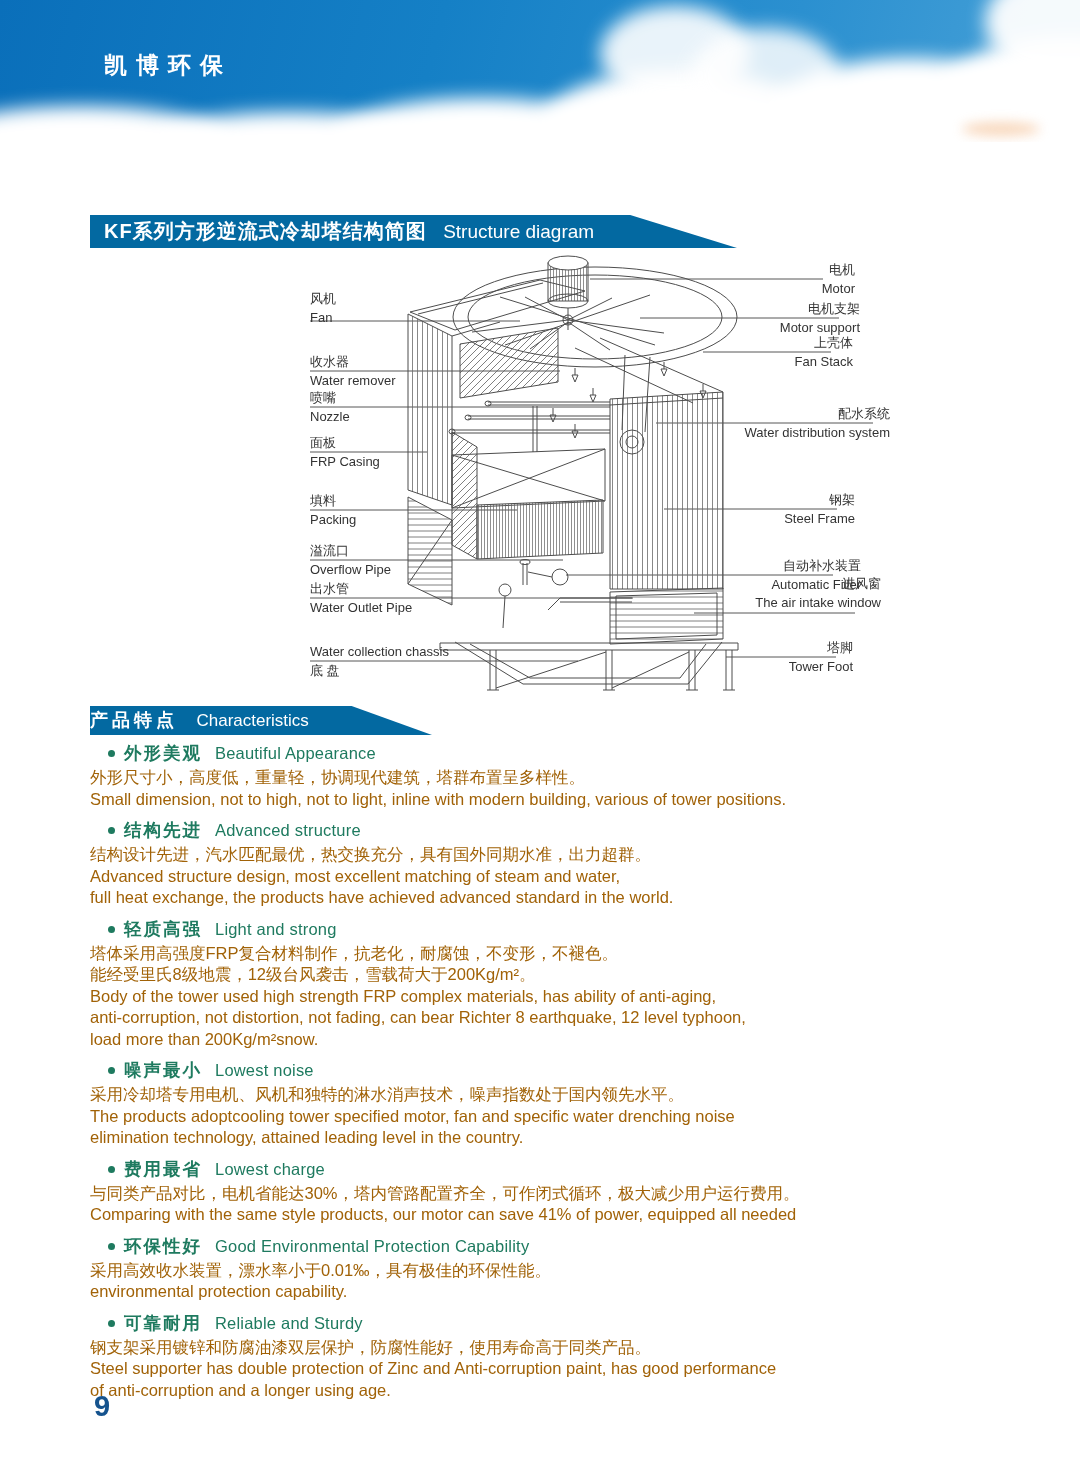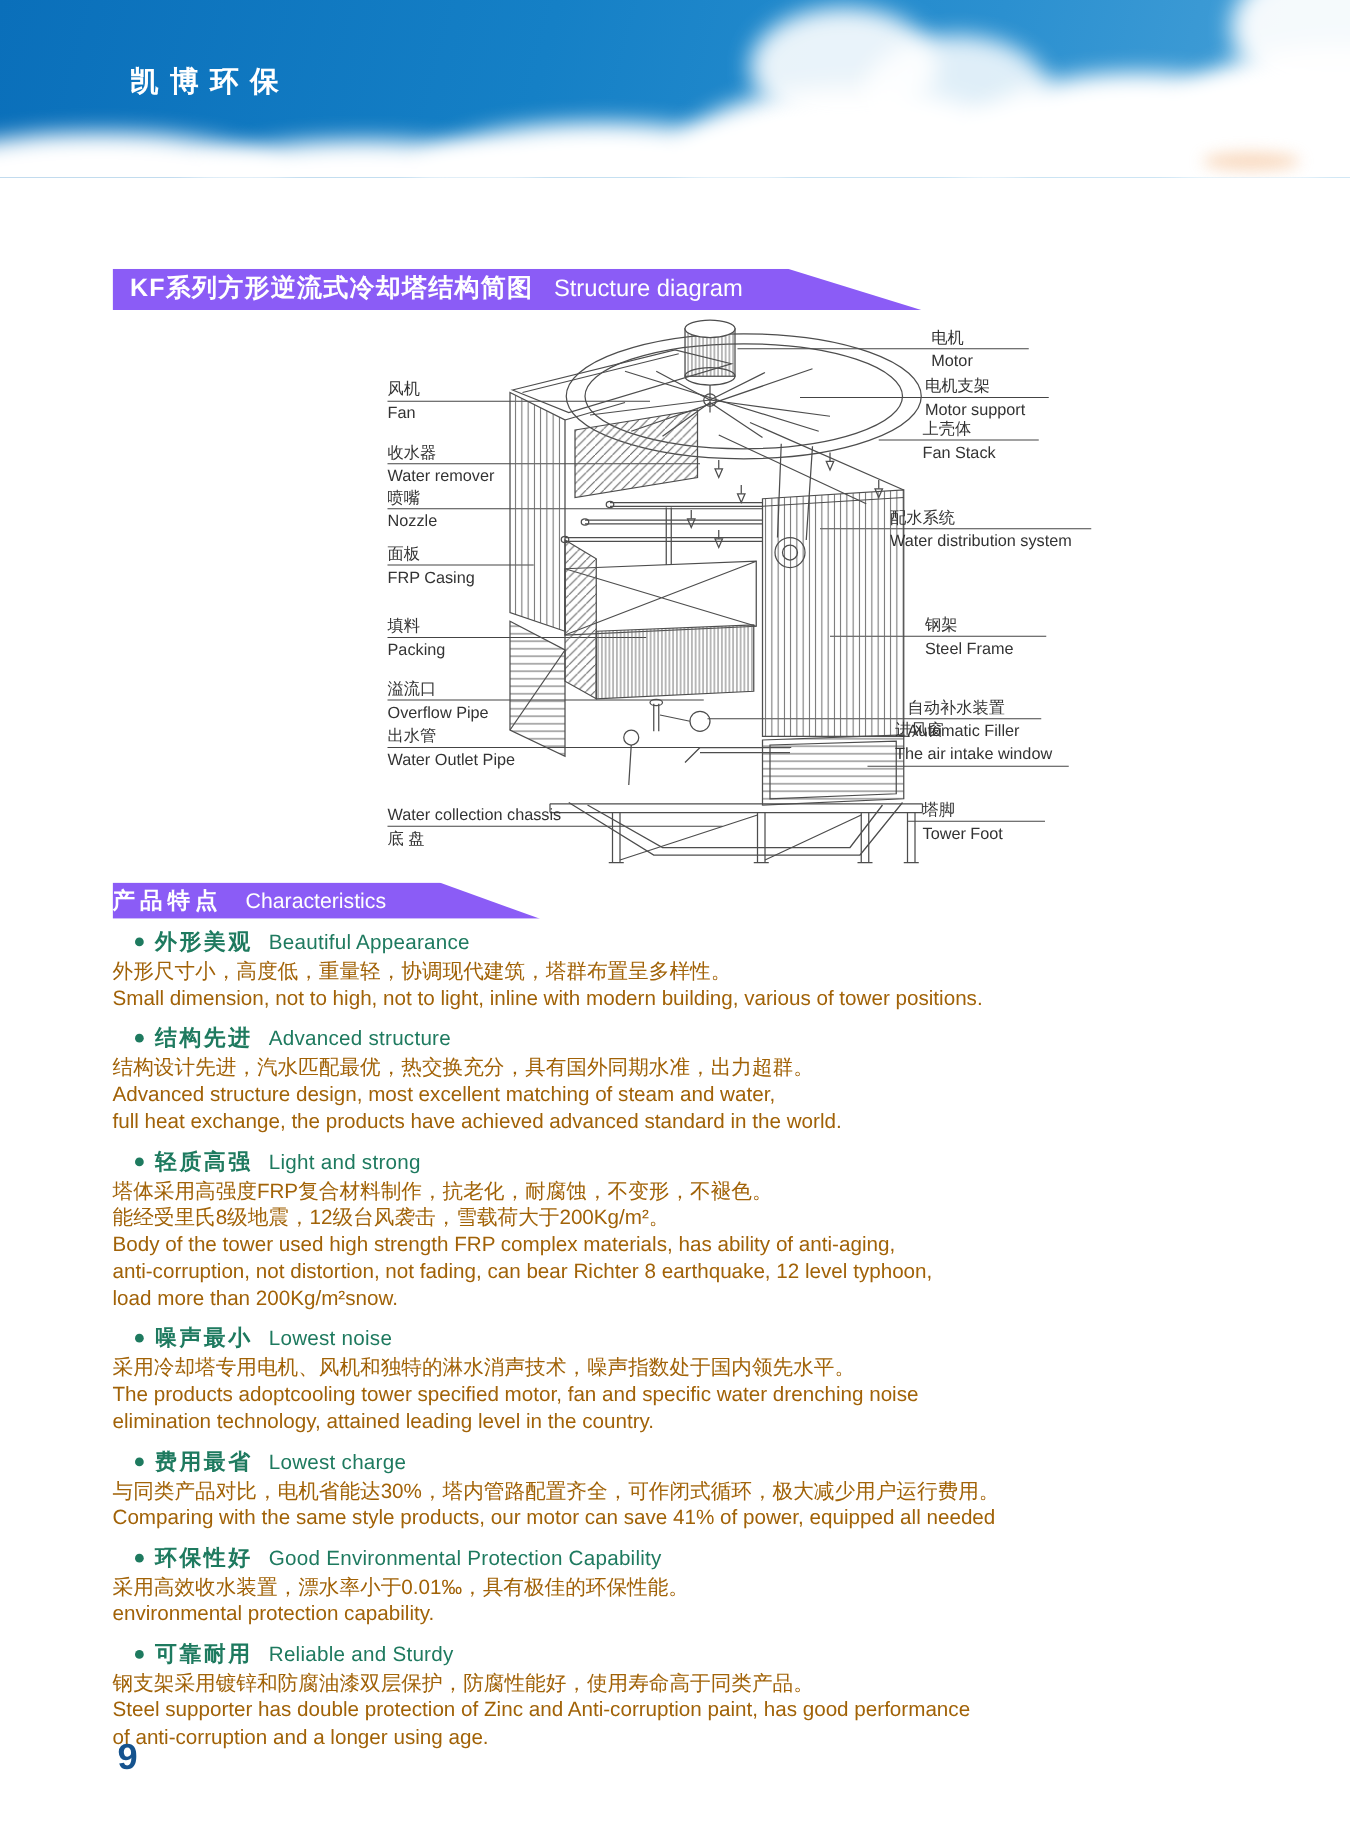--- a/index.html
+++ b/index.html
@@ -8,34 +8,34 @@
     font-family:"Liberation Sans","DejaVu Sans",sans-serif;
   }
   
   .sky{position:absolute;left:0;top:0;width:1080px;height:142px;overflow:hidden;
     background:linear-gradient(105deg,#0a6fba 0%,#1580c6 40%,#2b90d0 72%,#49a2d8 100%);}
   .cloud{position:absolute;background:#fff;border-radius:50%;filter:blur(9px)}
   .smudge{position:absolute;background:#f5c49b;border-radius:50%;filter:blur(6px);opacity:.65}
   .brand{position:absolute;left:104px;top:50px;color:#fff;font-size:23px;font-weight:bold;
     letter-spacing:9px;white-space:nowrap}
   
-  .banner{position:absolute;background:#8b5cf6;color:#fff;box-sizing:border-box;white-space:nowrap}
+  .banner{position:absolute;background:#0369a1;color:#fff;box-sizing:border-box;white-space:nowrap}
   .banner1{left:90px;top:215px;width:647px;height:33px;line-height:33px;padding-left:14px;
     clip-path:polygon(0 0,83.5% 0,100% 100%,0 100%)}
   .banner1 .zh{font-size:20px;font-weight:bold;letter-spacing:1px}
   .banner1 .en{font-size:19px;margin-left:12px}
   .banner2{left:90px;top:706px;width:342px;height:29px;line-height:29px;
     clip-path:polygon(0 0,76.5% 0,100% 100%,0 100%)}
   .banner2 .zh{font-size:18px;font-weight:bold;letter-spacing:4px}
   .banner2 .en{font-size:17px;margin-left:14px}
   
   svg.diagram{position:absolute;left:0;top:0;width:1080px;height:750px}
   .dlabel{position:absolute;font-size:13px;color:#333;line-height:15px;white-space:nowrap}
   .dlabel .l2{margin-top:4px}
-  .dlabel.right{text-align:left}
+  .dlabel.right{text-align:right}
   
   .features{position:absolute;left:90px;top:741px;width:930px}
   .feature .head{margin:8px 0 2px 18px;color:#1e7a5f;white-space:nowrap}
   .feature:first-child .head{margin-top:0}
   .head .zh{font-size:17.5px;font-weight:bold;letter-spacing:2px}
   .head .en{font-size:16.5px;margin-left:13px;letter-spacing:.2px}
   .dot{display:inline-block;width:7px;height:7px;border-radius:50%;background:#1e7a5f;
     margin-right:9px;vertical-align:2px}
   .fline{font-size:16.5px;color:#a16207;line-height:21.5px;white-space:nowrap}
   
@@ -168,21 +168,21 @@
     <circle cx="560" cy="577" r="8"></circle>
     <path d="M552 577 L528 572 M523 563 V585 M527 563 V585"></path>
     <ellipse cx="525" cy="562" rx="5" ry="2.5"></ellipse>
     <circle cx="505" cy="590" r="6"></circle>
     <path d="M505 596 L503 628"></path>
 
     <path d="M560 598 H632 M560 602 H632 M560 598 L548 610"></path>
   </g>
 </svg>
 
-<div class="dlabel" style="left:310px;top:303px">
+<div class="dlabel" style="left:310px;top:291px">
   <div class="l1">风机</div>
   <div class="l2">Fan</div>
 </div>
 <div class="dlabel" style="left:310px;top:354px">
   <div class="l1">收水器</div>
   <div class="l2">Water remover</div>
 </div>
 <div class="dlabel" style="left:310px;top:390px">
   <div class="l1">喷嘴</div>
   <div class="l2">Nozzle</div>

